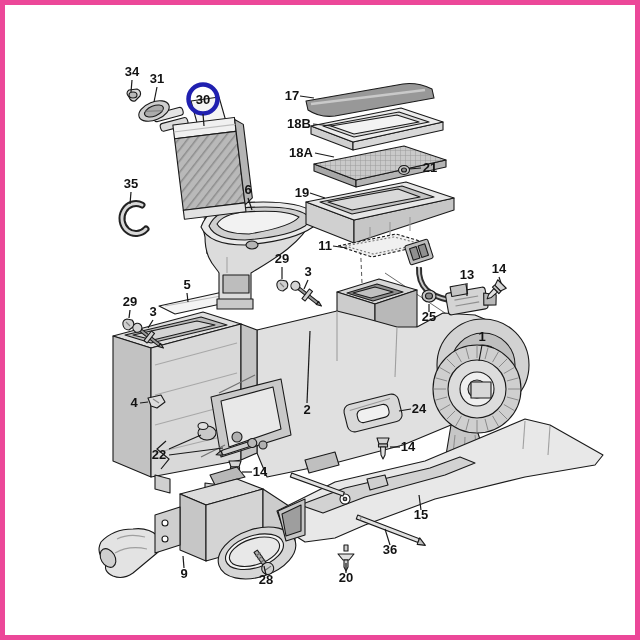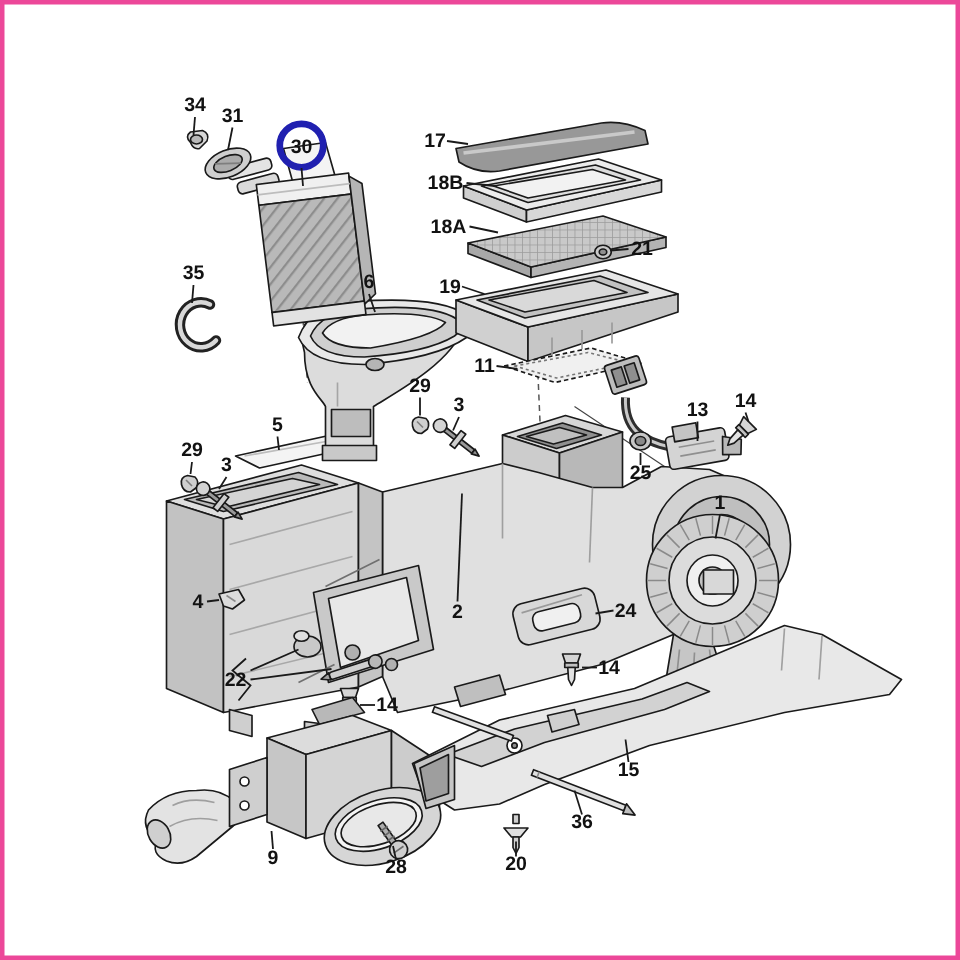--- a/index.html
+++ b/index.html
@@ -1,18 +1,18 @@
 <!DOCTYPE html>
 <html><head>
 <meta charset="utf-8">
 <style>
   html,body{margin:0;padding:0;background:#ffffff;}
   .canvas{
     width:640px;height:640px;position:relative;background:#ffffff;
-    border:3px solid #ec4899;box-sizing:border-box;
+    border:5px solid #ec4899;box-sizing:border-box;
     font-family:"Liberation Sans",sans-serif;
   }
   svg{display:block;}
   .part-label{
     font-family:"Liberation Sans",sans-serif;
     font-weight:bold;font-size:13px;fill:#121212;text-anchor:middle;
   }
   .leader{fill:none;stroke:#1a1a1a;stroke-width:1.2;}
   .align-dash{fill:none;stroke:#555;stroke-width:1;stroke-dasharray:4,3;}
   .align-thin{fill:none;stroke:#444;stroke-width:0.8;}

